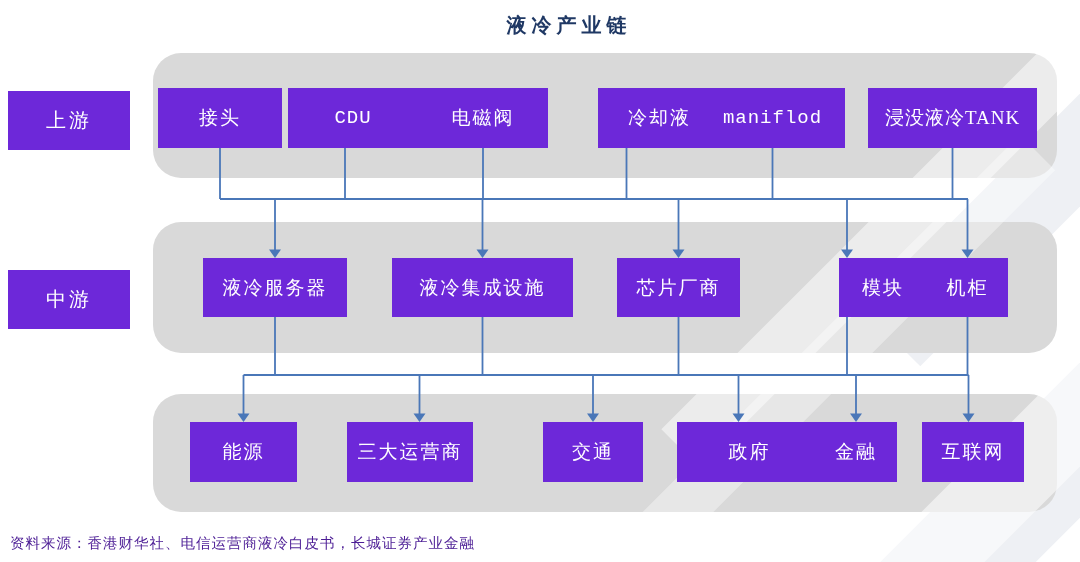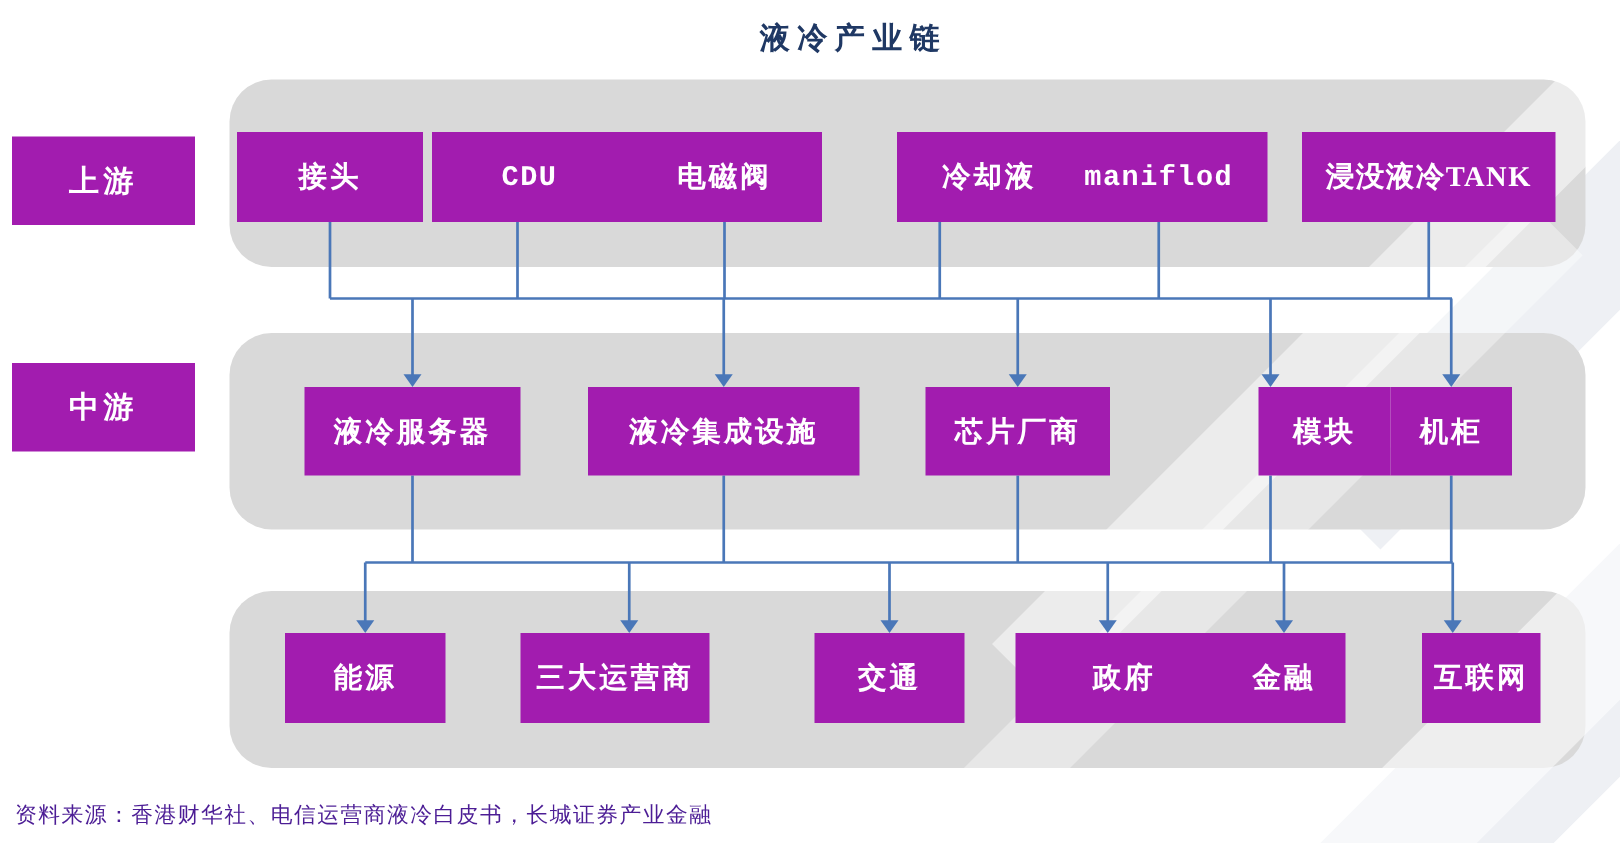--- a/index.html
+++ b/index.html
@@ -18,46 +18,46 @@
   .panel{position:absolute;left:153px;width:904px;background:#d9d9d9;border-radius:28px;z-index:1;}
   .panel.p1{top:53px;height:125px;}
   .panel.p2{top:222px;height:131px;}
   .panel.p3{top:394px;height:118px;}
   
   svg.connectors{position:absolute;left:0;top:0;z-index:3;pointer-events:none;}
   
   .title{position:absolute;top:12px;left:16px;width:1080px;text-align:center;z-index:3;
     font-size:20px;font-weight:bold;color:#1f3864;letter-spacing:5px;padding-left:26px;box-sizing:border-box;}
   
-  .bx{position:absolute;background:#a21caf;color:#ffffff;display:flex;align-items:center;justify-content:center;
-    font-weight:bold;font-size:19px;z-index:4;letter-spacing:2px;white-space:nowrap;}
+  .bx{position:absolute;background:#6d28d9;color:#ffffff;display:flex;align-items:center;justify-content:center;
+    font-weight:normal;font-size:19px;z-index:4;letter-spacing:2px;white-space:nowrap;}
   .lbl{left:8px;width:122px;font-size:20px;letter-spacing:3px;}
   .lbl.l1{top:91px;height:59px;}
-  .lbl.l2{top:242px;height:59px;}
+  .lbl.l2{top:270px;height:59px;}
   .lbl.l3{top:422px;height:60px;}
   .r1{top:88px;height:60px;}
   .r2{top:258px;height:59px;}
   .r3{top:422px;height:60px;}
   .b10{left:158px;width:124px;}
   .b11{left:288px;width:130px;font-family:"Liberation Mono","DejaVu Sans Mono",monospace;letter-spacing:1px;}
   .b12{left:418px;width:130px;}
   .b13{left:565px;width:123px;margin-left:33px;}
   .b14{left:700px;width:145px;font-family:"Liberation Mono","DejaVu Sans Mono",monospace;letter-spacing:1px;}
   .b15{left:868px;width:169px;letter-spacing:1px;}
   .b20{left:203px;width:144px;}
   .b21{left:392px;width:181px;}
   .b22{left:617px;width:123px;}
   .b23{left:803px;width:88px;margin-left:36px;}
   .b24{left:927px;width:81px;}
   .b30{left:190px;width:107px;}
   .b31{left:347px;width:126px;}
   .b32{left:543px;width:100px;}
   .b33{left:677px;width:145px;}
   .b34{left:815px;width:82px;}
-  .b35{left:948px;width:79px;}
+  .b35{left:922px;width:102px;}
   
   .source{position:absolute;left:10px;top:534px;z-index:3;font-size:14.5px;color:#4c1d95;letter-spacing:1px;}
 </style>
 </head>
 <body>
 
 <div class="stage">
 
   <div class="stripe bg-a"></div>
   <div class="stripe bg-b"></div>

